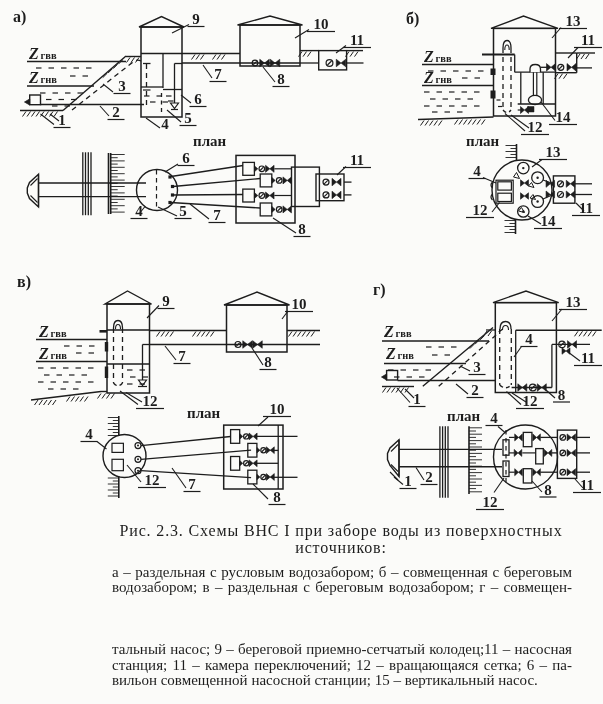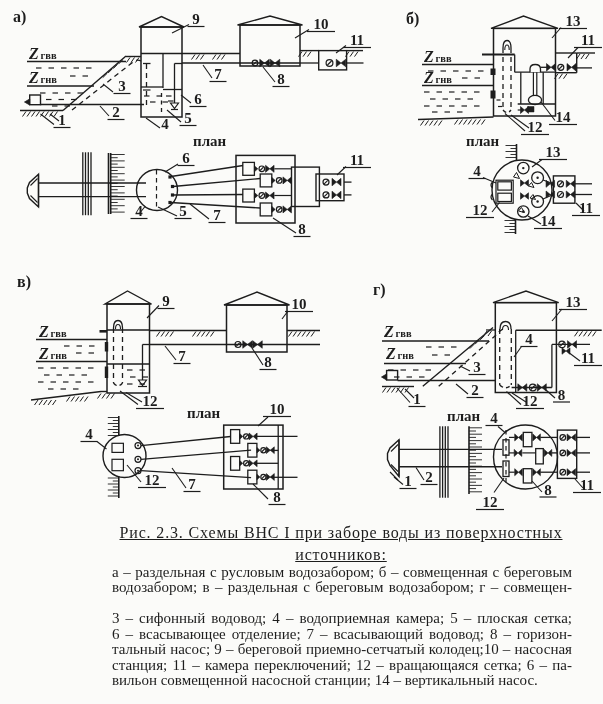--- a/index.html
+++ b/index.html
@@ -1,21 +1,21 @@
 <!DOCTYPE html>
 <html><head>
 <meta charset="utf-8">
 <style>
   html,body { margin:0; padding:0; }
   body { width:603px; height:704px; background:#fbfbf9; position:relative;
          font-family:"Liberation Serif", serif; }
   #wrap { position:absolute; left:0; top:0; width:603px; height:704px; }
   svg { position:absolute; left:0; top:0; }
   .cap { position:absolute; left:91px; top:522px; width:500px; text-align:center;
-          font-size:16px; letter-spacing:0.85px; line-height:22px; color:#1d1d1d;text-decoration:underline; }
+          font-size:16px; letter-spacing:0.85px; line-height:17px; color:#1d1d1d; }
   .leg { position:absolute; left:112px; width:460px; font-size:15px; color:#1d1d1d;
           text-align:justify; text-align-last:justify; white-space:nowrap; }
   .leg.last { text-align-last:left; }
 </style>
 </head>
 <body>
 <div id="wrap">
 <svg width="603" height="704" viewBox="0 0 603 704">
 <text x="13" y="22" font-family="Liberation Serif, serif" font-size="16" font-weight="bold" font-style="normal" text-anchor="start" fill="#1d1d1d">а)</text>
 <text x="29" y="59" font-family="Liberation Serif, serif" font-size="16" font-weight="bold" font-style="italic" text-anchor="start" fill="#1d1d1d">Z</text>
@@ -747,18 +747,16 @@
 <line x1="399.5" y1="488.5" x2="416.5" y2="488.5" stroke="#1d1d1d" stroke-width="1.2"></line>
 <line x1="394" y1="477" x2="403" y2="484.5" stroke="#1d1d1d" stroke-width="1.1"></line>
 <line x1="390" y1="472" x2="398" y2="480" stroke="#1d1d1d" stroke-width="1.1"></line>
 <text x="429" y="482" font-family="Liberation Serif, serif" font-size="15" font-weight="bold" font-style="normal" text-anchor="middle" fill="#1d1d1d">2</text>
 <line x1="420.5" y1="484.5" x2="437.5" y2="484.5" stroke="#1d1d1d" stroke-width="1.2"></line>
 <line x1="416" y1="467.5" x2="424" y2="480" stroke="#1d1d1d" stroke-width="1.1"></line>
 </svg>
 <div class="cap">Рис. 2.3. Схемы ВНС I при заборе воды из поверхностных<br>источников:</div>
 <div class="leg" style="top:563.8px">а – раздельная с русловым водозабором; б – совмещенная с береговым</div>
 <div class="leg" style="top:579.2px">водозабором; в – раздельная с береговым водозабором; г – совмещен-</div>
-<div class="leg" style="top:610.1px">3 – сифонный водовод; 4 – водоприемная камера; 5 – плоская сетка;</div>
-<div class="leg" style="top:625.6px">6 – всасывающее отделение; 7 – всасывающий водовод; 8 – горизон-</div>
-<div class="leg" style="top:641.0px">тальный насос; 9 – береговой приемно-сетчатый колодец;10 – насосная</div>
+<div class="leg" style="top:641.0px">тальный насос; 9 – береговой приемно-сетчатый колодец;11 – насосная</div>
 <div class="leg" style="top:656.5px">станция; 11 – камера переключений; 12 – вращающаяся сетка; 6 – па-</div>
-<div class="leg last" style="top:671.9px">вильон  совмещенной насосной станции; 14 – вертикальный насос.</div>
+<div class="leg last" style="top:671.9px">вильон  совмещенной насосной станции; 15 – вертикальный насос.</div>
 </div>
 
 </body></html>

